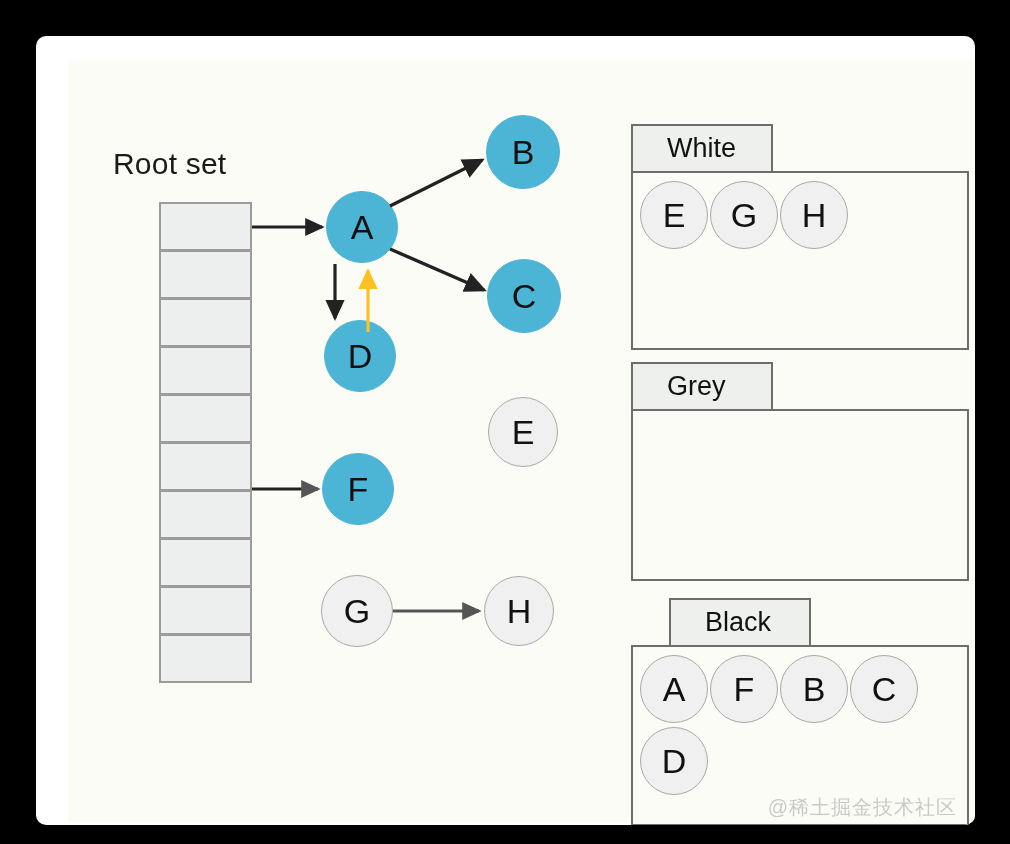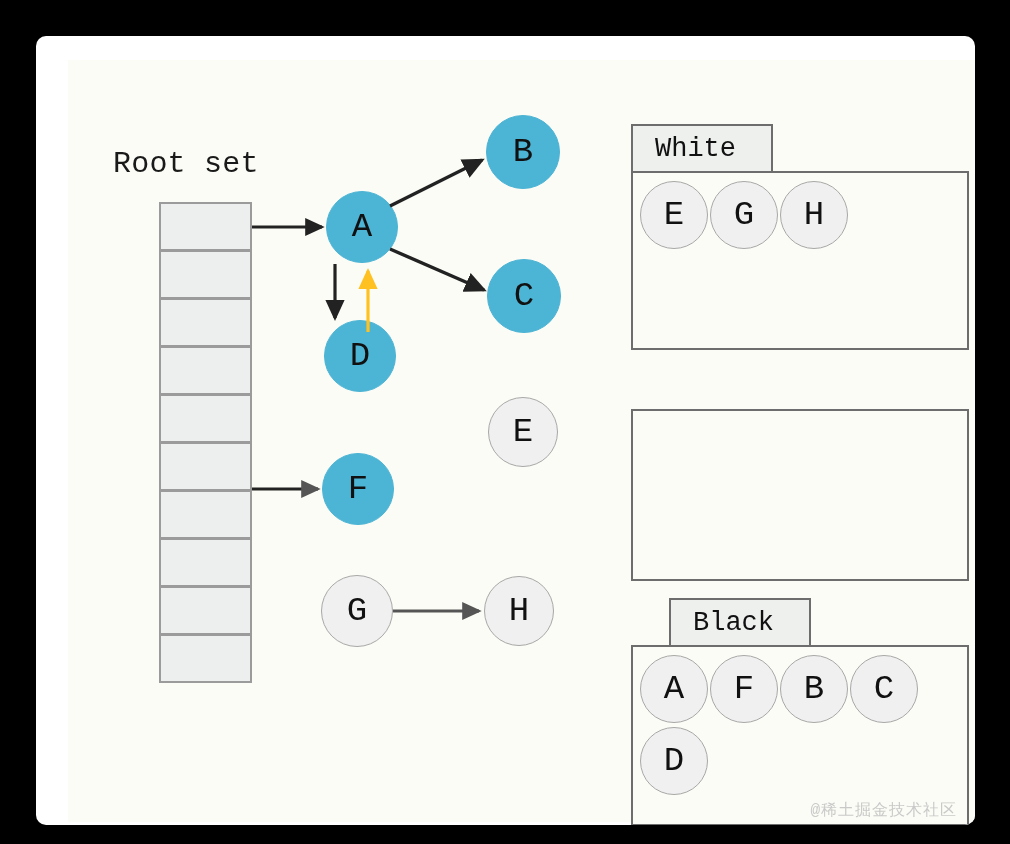--- a/index.html
+++ b/index.html
@@ -1,21 +1,21 @@
 <!DOCTYPE html>
 <html><head>
 <meta charset="utf-8">
 <title>Tri-color marking GC diagram</title>
 <style>
   html,body{margin:0;padding:0;background:#000;}
   body{
     width:1010px;height:844px;overflow:hidden;
     font-family:"Liberation Sans","DejaVu Sans",sans-serif;
   }
-  #root-canvas{position:relative;width:1010px;height:800px;background:#000;font-family:Liberation Mono, monospace;}
+  #root-canvas{position:relative;width:1010px;height:800px;background:#000;}
 
   
   .card{
     position:absolute;left:36px;top:36px;width:939px;height:789px;
     background:#ffffff;border-radius:10px;overflow:hidden;
   }
   
   .plate{
     position:absolute;left:32px;top:24px;width:907px;height:762px;
     background:#fcfcf6;
@@ -45,42 +45,42 @@
   .node.grey{background:#eff0ef;border:1px solid #a8a8a8;}
 
   
   .edges{position:absolute;left:0;top:0;width:907px;height:762px;overflow:visible;}
 
   
   .setbox{position:absolute;}
   .setbox .tab{
     position:absolute;left:0;top:0;height:49px;
     background:#eef0ee;border:2px solid #6d6d6d;box-sizing:border-box;
-    display:flex;align-items:center;padding-left:22px;
+    display:flex;align-items:center;padding-left:34px;
     font-size:27px;color:#111;z-index:2;
   }
   .setbox .body{
     position:absolute;left:0;top:47px;right:0;bottom:0;
     background:#fcfcf6;border:2px solid #6d6d6d;box-sizing:border-box;
   }
   .setbox .items{
     position:absolute;left:6px;top:6px;right:6px;bottom:6px;
     display:flex;flex-wrap:wrap;align-content:flex-start;
   }
   .chip{
     width:68px;height:68px;border-radius:50%;
     background:#eff0ef;border:1px solid #a8a8a8;box-sizing:border-box;
     display:flex;align-items:center;justify-content:center;
     font-size:34px;color:#111;margin:2px 1px;
   }
 
   
   .watermark{
     position:absolute;right:18px;bottom:4px;
-    font-size:16px;color:#c9c9c9;letter-spacing:1px;white-space:nowrap;
+    font-size:20px;color:#c9c9c9;letter-spacing:1px;white-space:nowrap;
   }
 </style>
 </head>
 <body>
 
 <div id="root-canvas">
   <div class="card">
     <div class="plate">
 
       <div class="root-title">Root set</div>
@@ -142,20 +142,21 @@
             <div class="tab" style="width: 142px;">White</div>
             <div class="body">
               <div class="items">
                 <div class="chip">E</div>
                 <div class="chip">G</div>
                 <div class="chip">H</div>
               </div>
             </div>
           </div>
           <div class="setbox" style="left: 563px; top: 302px; width: 338px; height: 219px;">
+            <div class="tab" style="width: 142px;">Grey</div>
             <div class="body">
               <div class="items"></div>
             </div>
           </div>
           <div class="setbox" style="left: 563px; top: 538px; width: 338px; height: 228px;">
             <div class="tab" style="width: 142px; margin-left: 38px;">Black</div>
             <div class="body">
               <div class="items">
                 <div class="chip">A</div>
                 <div class="chip">F</div>

